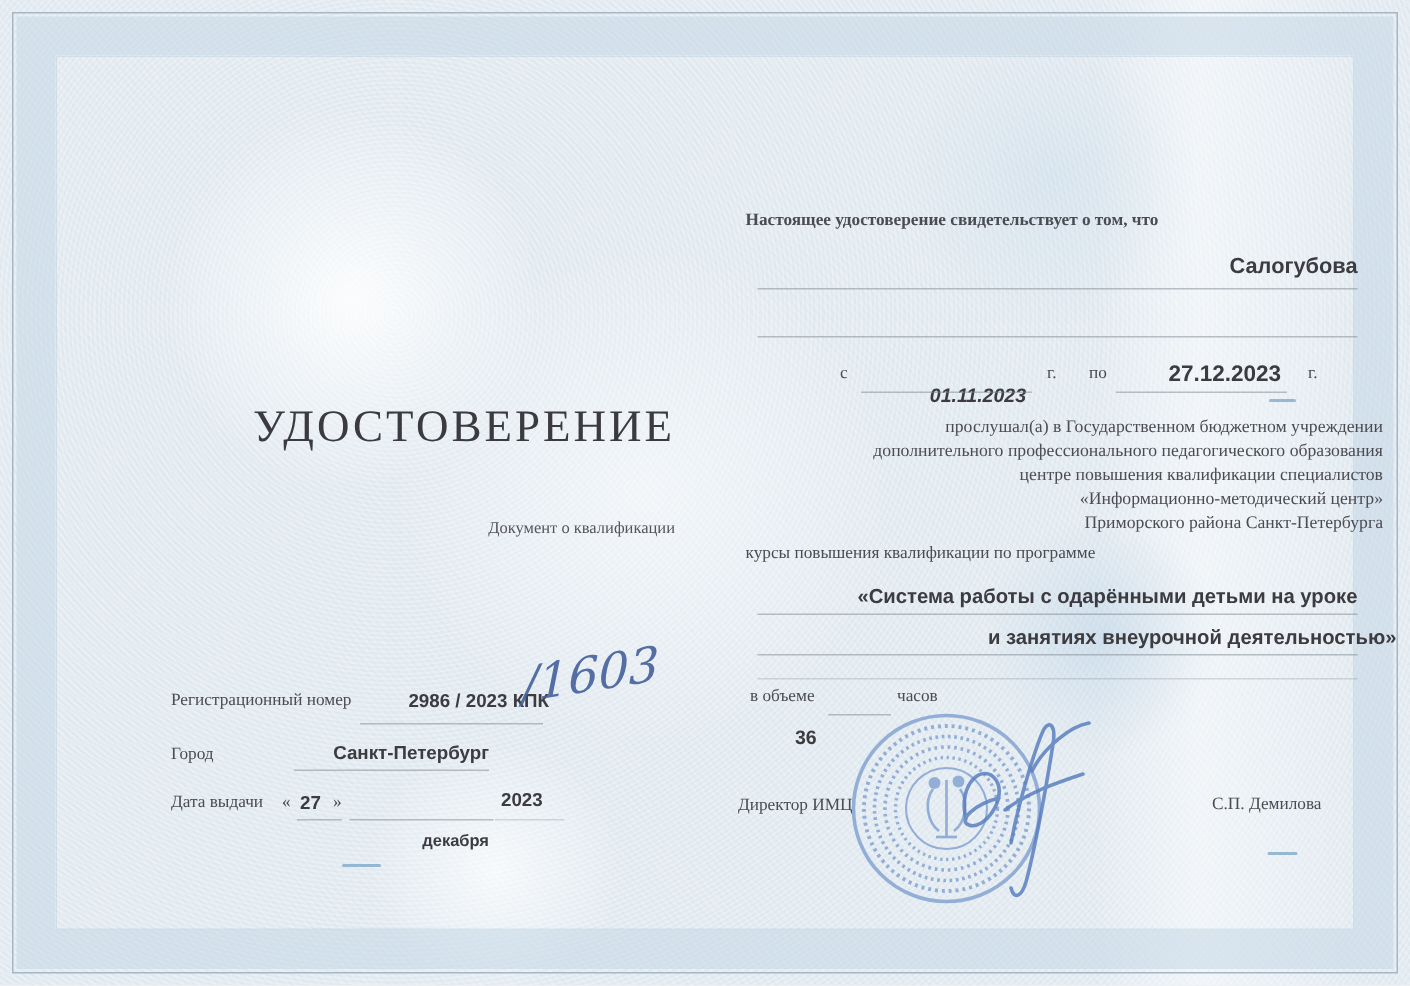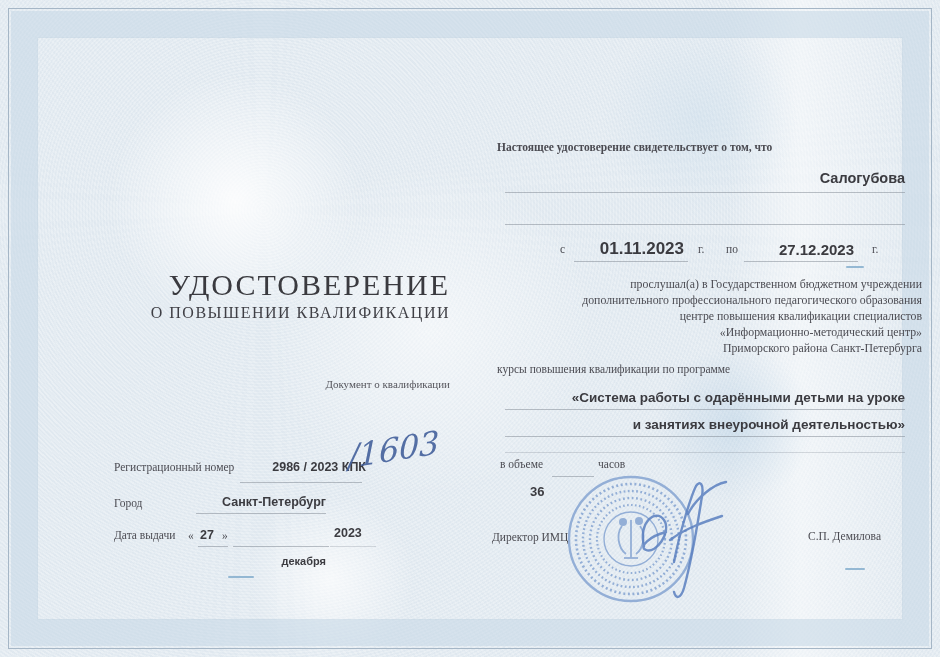--- a/index.html
+++ b/index.html
@@ -37,23 +37,22 @@
 </head>
 <body>
 
 <div class="scan">
   <div class="paper"></div>
   <div class="frame-band"></div>
   <div class="frame-line"></div>
 
   <div class="abs ctr" style="left:60px;top:268px;width:390px;">
     <div style="font-size:30px;letter-spacing:2px;color:#3a3a3f;" class="tpl">УДОСТОВЕРЕНИЕ</div>
-    <div style="font-size:16px;letter-spacing:1.5px;color:#3f3f45;margin-top:2px;" class="tpl">О ПОВЫШЕНИИ КВАЛИФИКАЦИИ</div>
   </div>
-  <div class="abs ctr tpl" style="left:60px;top:346px;width:390px;font-size:11px;color:#55555c;margin-top:32px;">Документ о квалификации</div>
+  <div class="abs ctr tpl" style="left:60px;top:346px;width:390px;font-size:11px;color:#55555c;">Документ о квалификации</div>
 
   <div class="abs tpl" style="left:114px;top:461px;font-size:11.5px;">Регистрационный номер</div>
   <div class="abs fill ctr" style="left:240px;top:460px;width:126px;font-size:12.5px;">2986 / 2023  КПК</div>
   <div class="ul" style="left:240px;top:482px;width:122px;"></div>
   <div class="abs hand" style="left:348px;top:438px;font-size:32px;">/1603</div>
 
   <div class="abs tpl" style="left:114px;top:497px;font-size:11.5px;">Город</div>
   <div class="abs fill ctr" style="left:200px;top:495px;width:126px;font-size:12.5px;">Санкт-Петербург</div>
   <div class="ul" style="left:196px;top:513px;width:130px;"></div>
 
@@ -69,42 +68,42 @@
   <div class="dash" style="left:228px;top:576px;width:26px;"></div>
 
   <div class="abs tpl" style="left:497px;top:141px;font-size:11.5px;font-weight:bold;">Настоящее удостоверение свидетельствует о том, что</div>
 
   <div class="abs fill ctr" style="left:505px;top:170px;width:400px;font-size:14.5px;">Салогубова</div>
   <div class="ul" style="left:505px;top:192px;width:400px;"></div>
 
   <div class="ul" style="left:505px;top:224px;width:400px;"></div>
 
   <div class="abs tpl" style="left:560px;top:243px;font-size:11.5px;">с</div>
-  <div class="abs fill ctr" style="left:578px;top:239px;width:106px;font-size:17px;">01.11.2023</div>
+  <div class="abs fill ctr" style="left:578px;top:256px;width:106px;font-size:13px;font-style:italic;">01.11.2023</div>
   <div class="ul" style="left:574px;top:261px;width:114px;"></div>
   <div class="abs tpl" style="left:698px;top:243px;font-size:11.5px;">г.</div>
   <div class="abs tpl" style="left:726px;top:243px;font-size:11.5px;">по</div>
   <div class="abs fill ctr" style="left:748px;top:241px;width:106px;font-size:15px;">27.12.2023</div>
   <div class="ul" style="left:744px;top:261px;width:114px;"></div>
   <div class="abs tpl" style="left:872px;top:243px;font-size:11.5px;">г.</div>
   <div class="dash" style="left:846px;top:266px;width:18px;"></div>
 
   <div class="abs ctr tpl" style="left:478px;top:276px;width:444px;font-size:11.8px;line-height:16px;">
     <div>прослушал(а) в Государственном бюджетном учреждении</div>
     <div>дополнительного профессионального педагогического образования</div>
     <div>центре повышения квалификации специалистов</div>
     <div>«Информационно-методический центр»</div>
     <div>Приморского района Санкт-Петербурга</div>
   </div>
 
   <div class="abs tpl" style="left:497px;top:363px;font-size:11.5px;">курсы повышения квалификации по программе</div>
 
   <div class="abs fill ctr" style="left:505px;top:390px;width:400px;font-size:13.5px;">«Система работы с одарёнными детьми на уроке</div>
   <div class="ul" style="left:505px;top:409px;width:400px;"></div>
-  <div class="abs fill ctr" style="left:505px;top:417px;width:400px;font-size:13.5px;">и занятиях внеурочной деятельностью»</div>
+  <div class="abs fill ctr" style="left:531px;top:417px;width:400px;font-size:13.5px;">и занятиях внеурочной деятельностью»</div>
   <div class="ul" style="left:505px;top:436px;width:400px;"></div>
   <div class="ul faint" style="left:505px;top:452px;width:400px;"></div>
 
   <div class="abs tpl" style="left:500px;top:458px;font-size:11.5px;">в объеме</div>
   <div class="abs fill" style="left:530px;top:456px;font-size:13px;margin-top:28px;">36</div>
   <div class="ul" style="left:552px;top:476px;width:42px;"></div>
   <div class="abs tpl" style="left:598px;top:458px;font-size:11.5px;">часов</div>
 
   <svg class="stamp-svg" style="left:564px;top:472px;" width="134" height="134" viewBox="0 0 134 134">
     <g fill="none" stroke="#7d9ecf" opacity="0.78">

